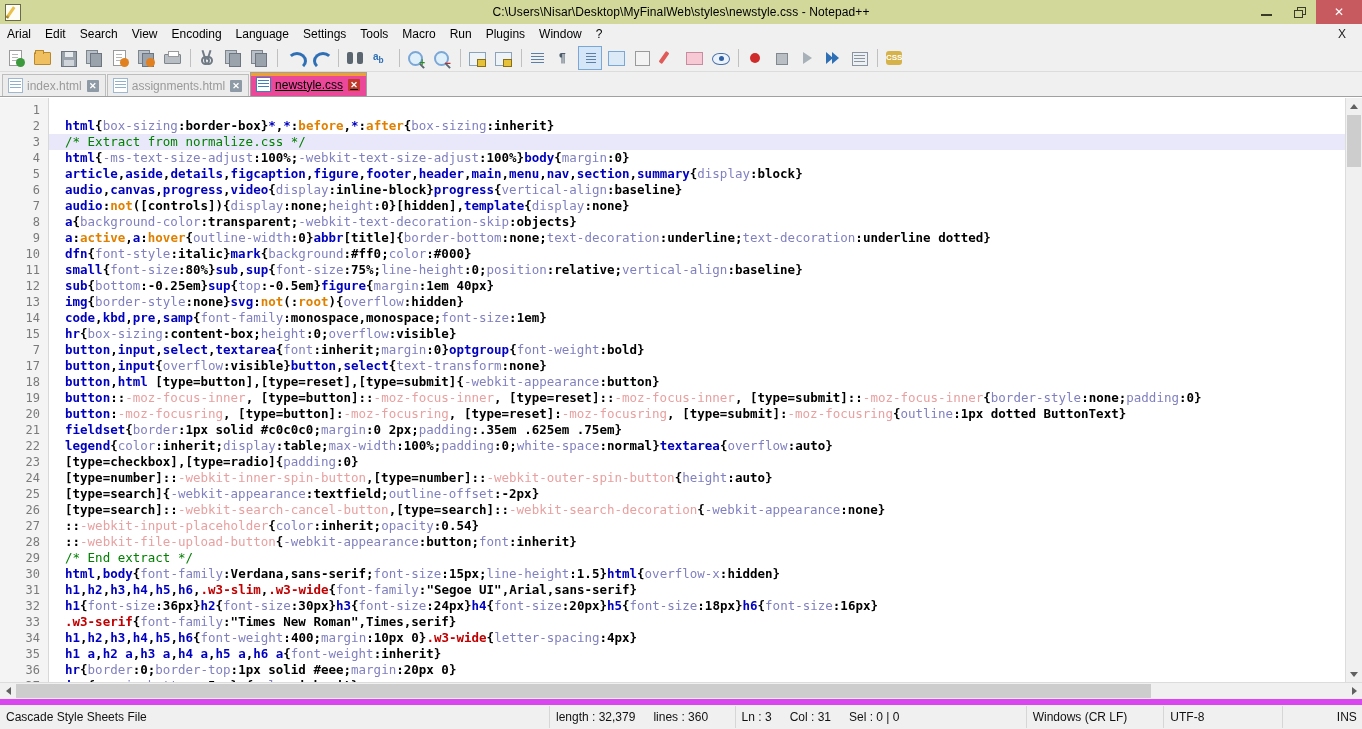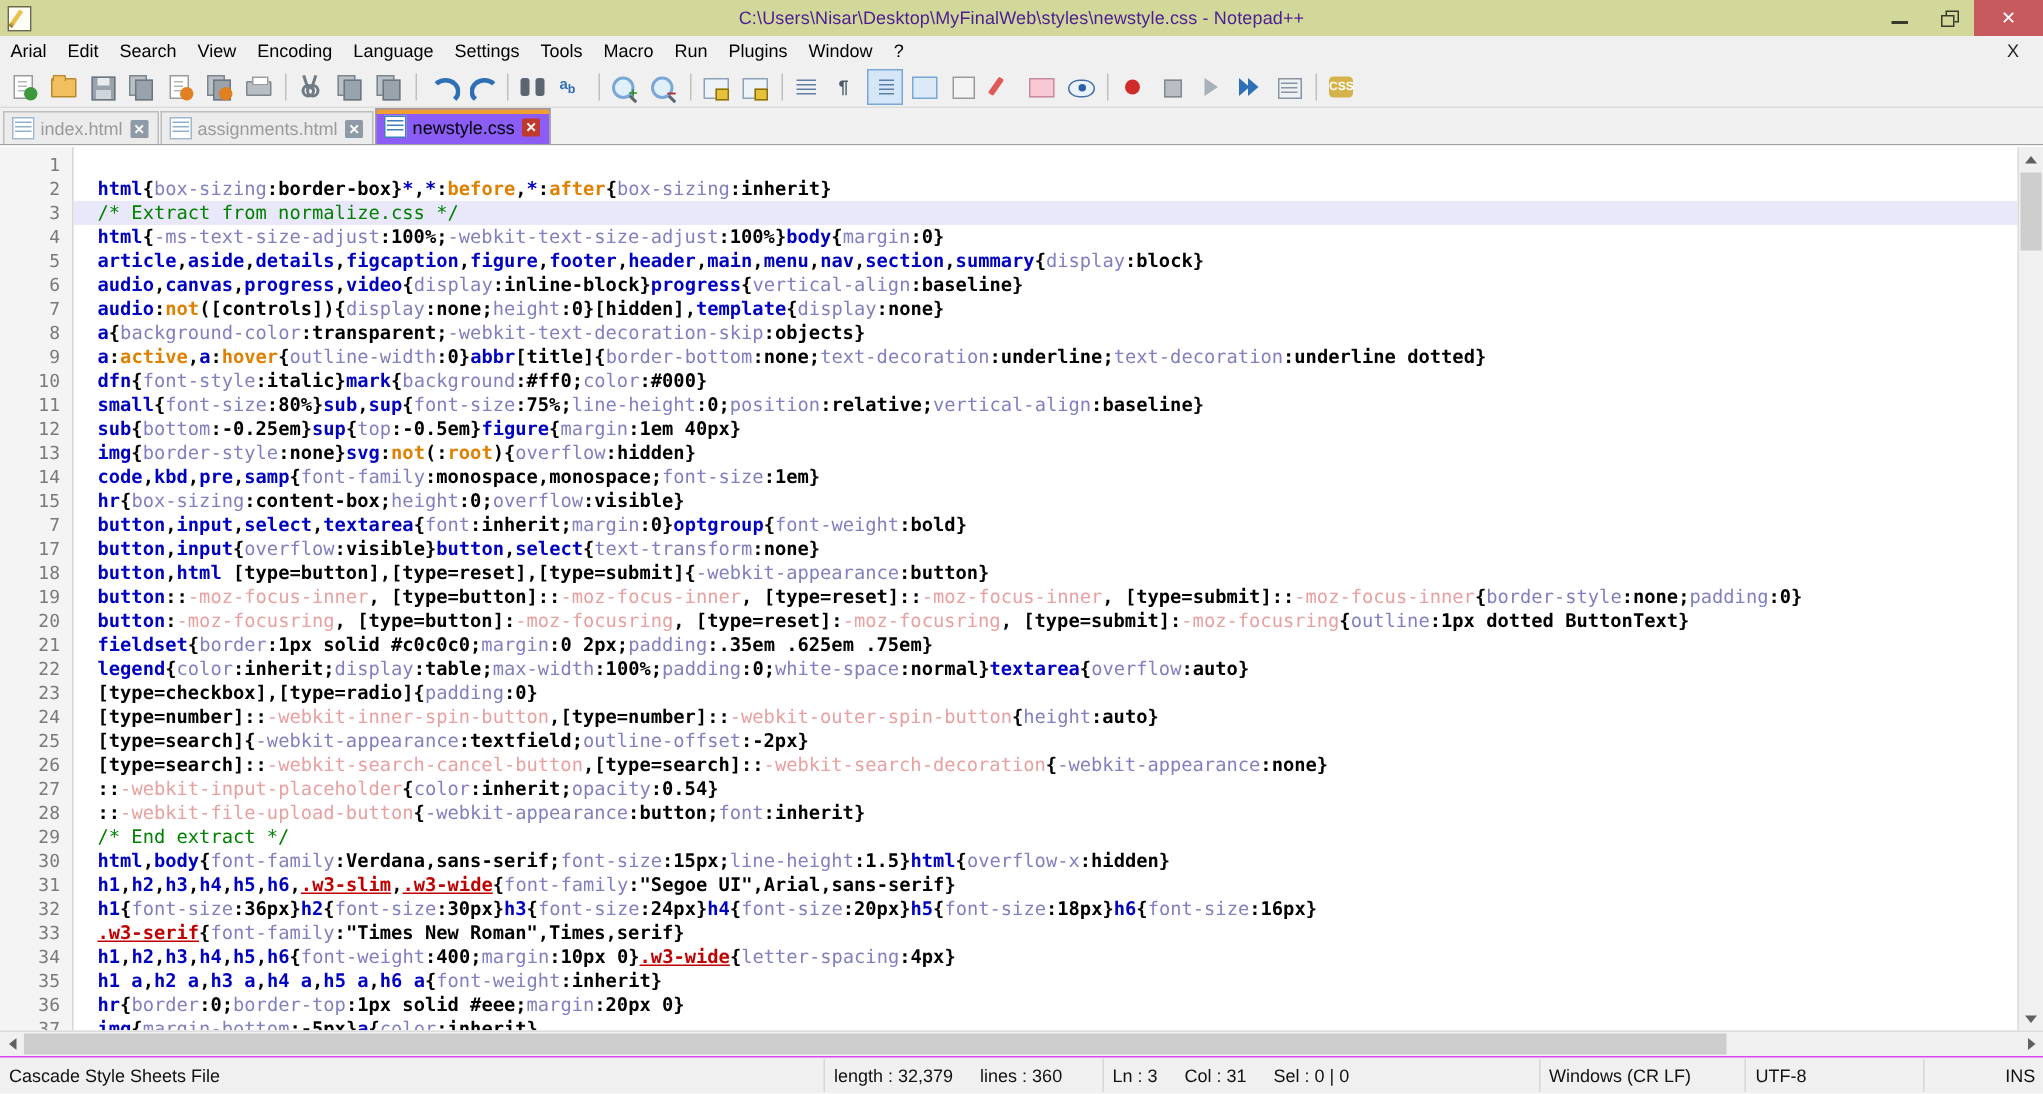--- a/index.html
+++ b/index.html
@@ -40,21 +40,21 @@
   .title-icon .pencil {
     position: absolute; left: 6px; top: 3px;
     width: 3px; height: 13px;
     background: linear-gradient(180deg,#e8c04a 0%, #e8c04a 75%, #8b6f1f 100%);
     transform: rotate(35deg);
   }
   .title-text {
     position: absolute; left: 0; right: 0;
     text-align: center;
     font-size: 12px;
-    color: #4c1d95;
+    color: #000000;
     letter-spacing: 0.1px;
     pointer-events: none;
   }
   .win-btns {
     margin-left: auto; display: flex; height: 24px;
     flex: 0 0 auto;
   }
   .win-btn {
     width: 33px; height: 24px;
     display: flex; align-items: center; justify-content: center;
@@ -194,24 +194,25 @@
     padding: 0 6px 0 5px;
     margin-right: 1px;
     font-size: 12px;
     background: #ececec;
     border: 1px solid #bdbdbd;
     border-bottom: none;
     color: #9a9a9a;
     position: relative;
   }
   .tab.active {
-    background: #8b5cf6;
+    background: #ec4899;
     color: #000000;
     height: 23px;
     border-color: #a0a0a0;
+    text-decoration: underline;
   }
   .tab.active::before {
     content:""; position:absolute; left:0; right:0; top:0; height:3px;
     background:#f0a030;
   }
   .tab .tab-icon {
     width: 13px; height: 13px; margin-right: 4px;
     background: #ffffff; border: 1px solid #9fb8cf; position: relative;
     flex: 0 0 auto;
   }
@@ -276,21 +277,21 @@
     background: #e8e8fa;
     margin-left: -16px; padding-left: 16px;
   }
   
   .t-tag   { color: #0000c0; font-weight: bold; }     
   .t-prop  { color: #8080c0; }                        
   .t-val   { color: #000000; font-weight: bold; }     
   .t-punc  { color: #000000; font-weight: bold; }     
   .t-cmt   { color: #008000; }                        
   .t-pseudo{ color: #e08000; font-weight: bold; }     
-  .t-class { color: #c00000; font-weight: bold; text-decoration: underline; }     
+  .t-class { color: #c00000; font-weight: bold; }     
   .t-moz   { color: #e8a0a0; }                        
   .t-attr  { color: #000000; font-weight: bold; }     
 
   
   .vscroll {
     width: 16px; background: #f0f0f0;
     border-left: 1px solid #dcdcdc;
     flex: 0 0 16px;
     position: relative;
   }
@@ -320,21 +321,21 @@
   .hscroll .caret { width:0;height:0;border-top:4px solid transparent;border-bottom:4px solid transparent;}
   .hscroll .arrow-l .caret{border-right:5px solid #606060;}
   .hscroll .arrow-r .caret{border-left:5px solid #606060;}
   .hscroll .track { flex: 1 1 auto; height:16px; background:#f0f0f0; position:relative;}
   .hscroll .thumb { position:absolute;left:0;top:1px;height:14px;width:1135px;background:#cdcdcd;}
 
   
   .statusbar {
     height: 24px;
     background: #f0f0f0;
-    border-top: 1px solid #d946ef;
+    border-top: 6px solid #d946ef;
     display: flex; align-items: center;
     font-size: 12px; color: #111;
     flex: 0 0 24px;
   }
   .sb-cell {
     height: 22px; display:flex; align-items:center;
     padding: 0 6px;
     border-right: 1px solid #d6d6d6;
     overflow: hidden; white-space: nowrap;
   }

